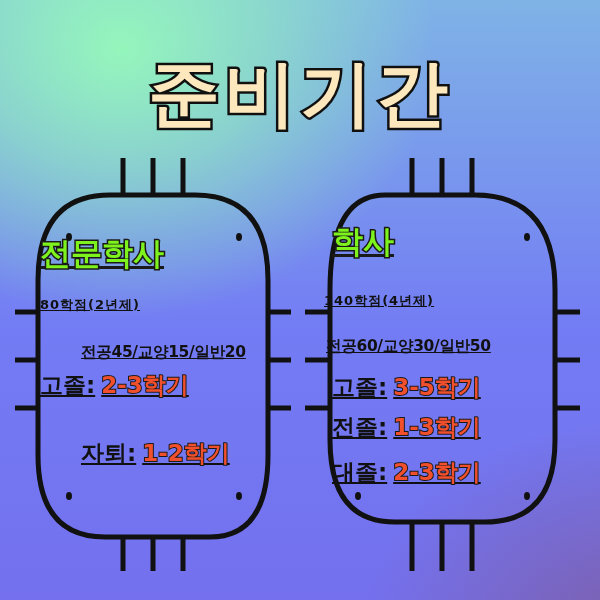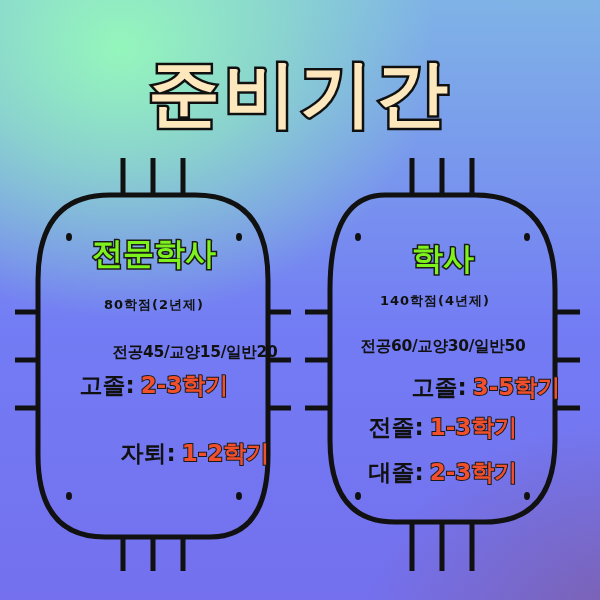--- a/index.html
+++ b/index.html
@@ -17,22 +17,23 @@
     .title {
       position: absolute; left: 0; top: 46px; width: 600px; text-align: center;
       font-family: Liberation Sans, sans-serif; font-weight: bold;
       font-size: 72px; letter-spacing: 4px; color: #fde7bd;
       -webkit-text-stroke: 5px #111;
       paint-order: stroke fill;
       text-shadow: 0 0 2px #111;
     }
     svg.chips { position: absolute; left: 0; top: 0; }
     .chip-text {
-      position: absolute; text-align: center; font-weight: bold; color: #111;
+      position: absolute; text-align: left; font-weight: bold; color: #111;
       font-family: "DejaVu Sans", sans-serif;
+      text-decoration: underline;
     }
     .chip-title {
       font-size: 31px; color: #7df21d;
       -webkit-text-stroke: 3px #1a1a1a; paint-order: stroke fill;
     }
     .credits { font-size: 13px; letter-spacing: 1px; }
     .split { font-size: 15.5px; letter-spacing: -0.3px; }
     .dur-row { font-size: 23px; white-space: nowrap; }
     .dur-val {
       color: #f2502c; -webkit-text-stroke: 2px #1a1a1a; paint-order: stroke fill;
@@ -105,24 +106,24 @@
   <div class="chip-text split" style="left:40px; top:342px; width:228px;margin-left:41px;">전공45/교양15/일반20</div>
   <div class="chip-text dur-row" style="left:40px; top:370px; width:228px;">
     <span>고졸:</span><span class="dur-val">2-3학기</span>
   </div>
   <div class="chip-text dur-row" style="left:40px; top:438px; width:228px;padding-left:41px;">
     <span>자퇴:</span><span class="dur-val">1-2학기</span>
   </div>
 </div>
 
 <div>
-  <div class="chip-text chip-title" style="left:332px; top:238px; width:222px;">학사</div>
+  <div class="chip-text chip-title" style="left:332px; top:221px; width:222px;">학사</div>
   <div class="chip-text credits" style="left:324px; top:292px; width:222px;">140학점(4년제)</div>
   <div class="chip-text split" style="left:326px; top:336px; width:234px;">전공60/교양30/일반50</div>
-  <div class="chip-text dur-row" style="left:332px; top:372px; width:222px;padding-left:43px;">
+  <div class="chip-text dur-row" style="left:332px; top:372px; width:222px;">
     <span>고졸:</span><span class="dur-val">3-5학기</span>
   </div>
   <div class="chip-text dur-row" style="left:332px; top:412px; width:222px;">
     <span>전졸:</span><span class="dur-val">1-3학기</span>
   </div>
   <div class="chip-text dur-row" style="left:332px; top:457px; width:222px;">
     <span>대졸:</span><span class="dur-val">2-3학기</span>
   </div>
 </div>
 

